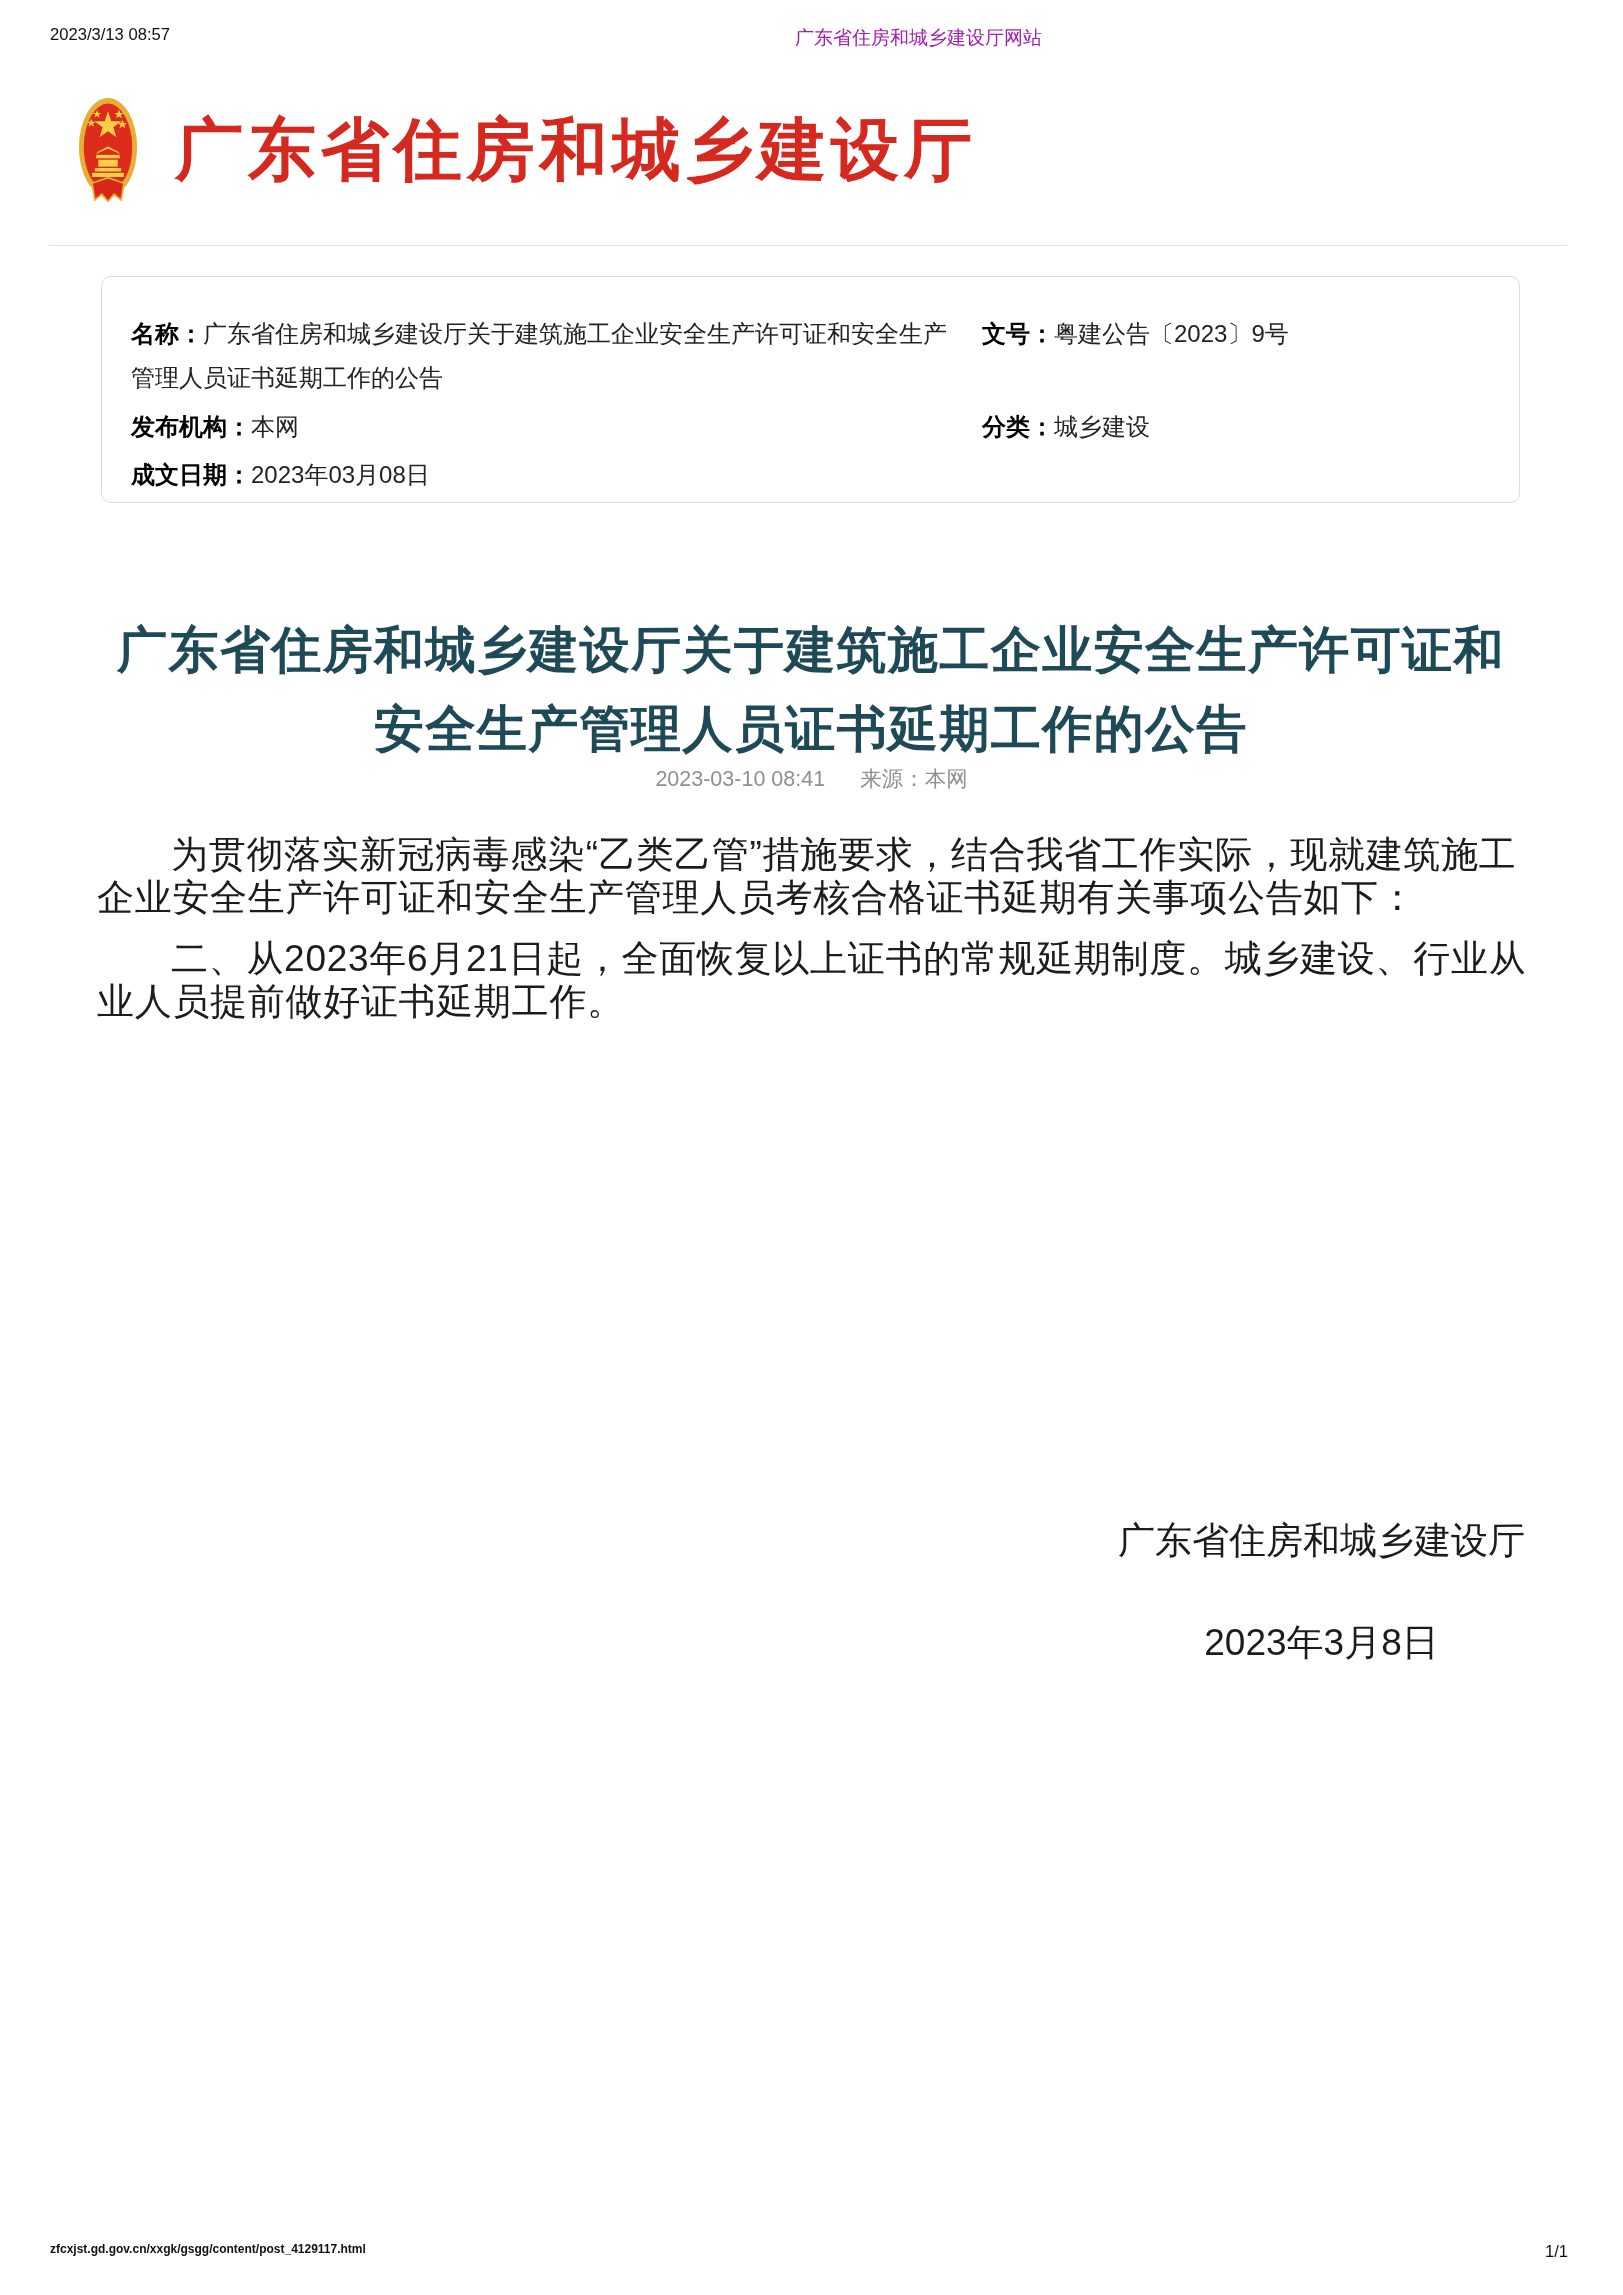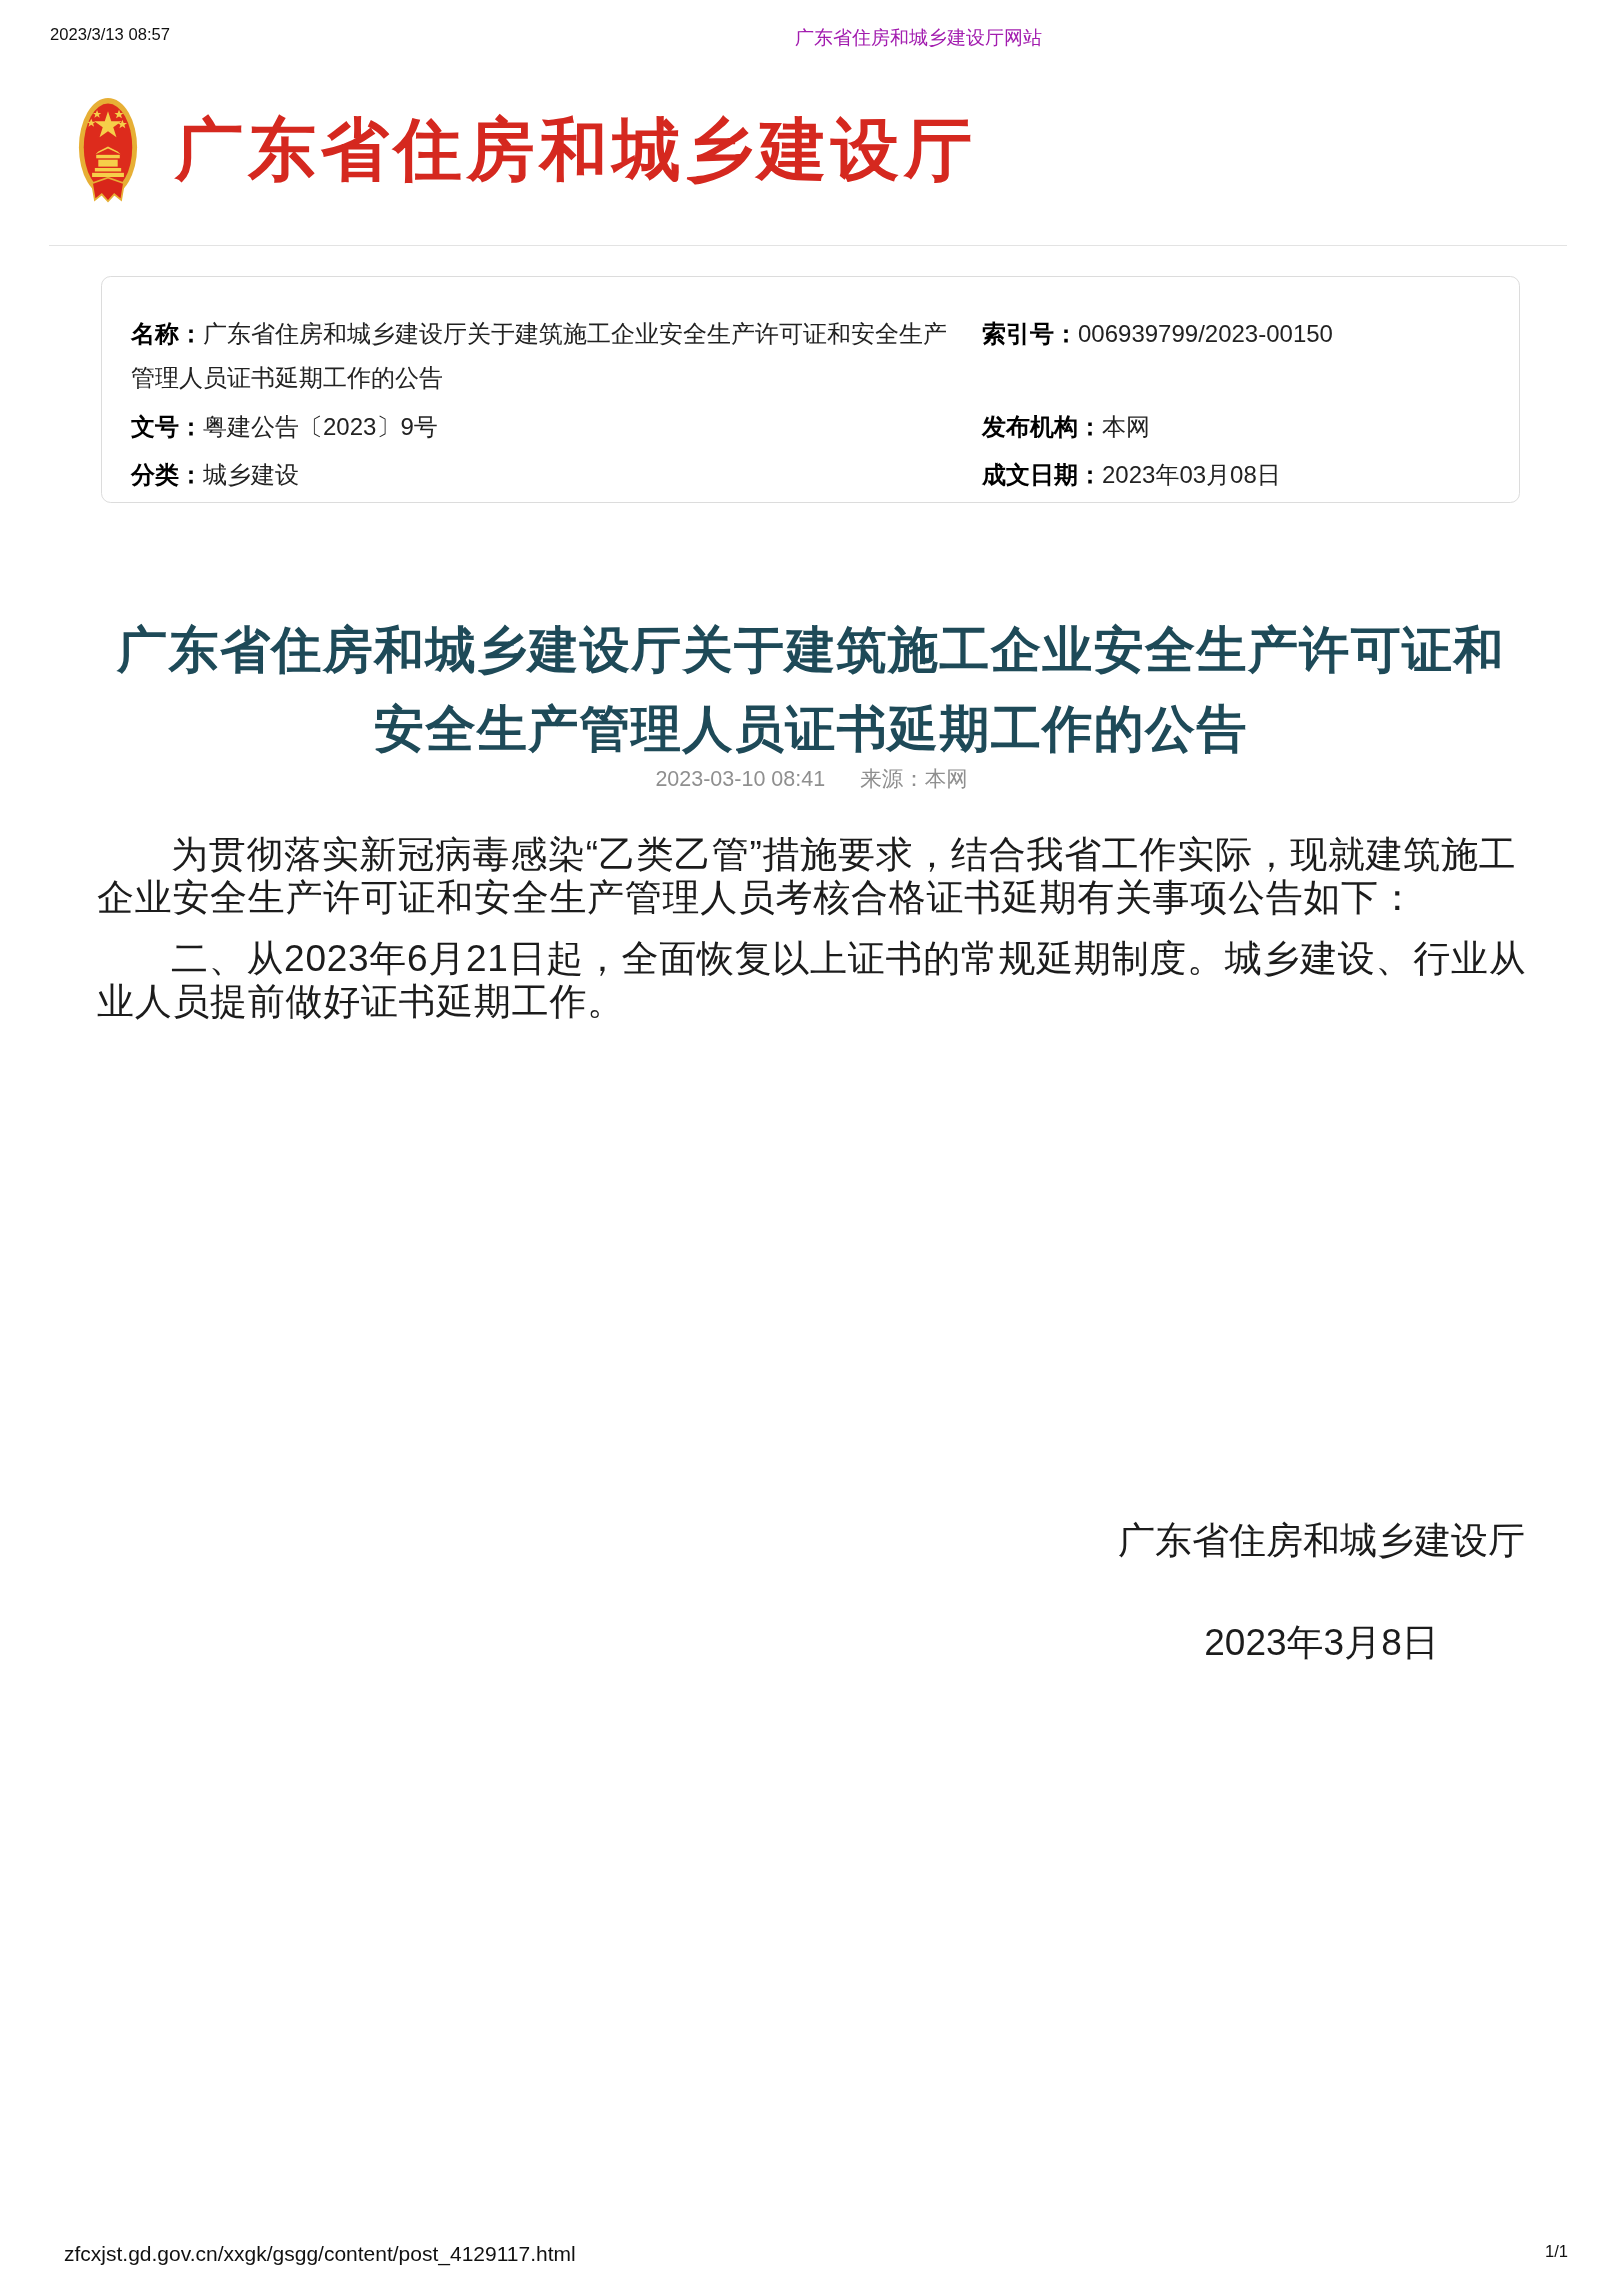--- a/index.html
+++ b/index.html
@@ -7,21 +7,21 @@
     position:relative;
     width:1623px; height:2295px;
     background:#ffffff;
     font-family:"Liberation Sans", sans-serif;
     color:#1c1c1c;
     overflow:hidden;
   }
   
   .print-ts    { position:absolute; left:50px;   top:25px;  font-size:16.6px; color:#111; }
   .print-title { position:absolute; left:795px; top:25px;  font-size:19px; color:#a21caf; }
-  .footer-url  { position:absolute; left:64px;   top:2242px; font-size:21px; color:#111; }
+  .footer-url  { position:absolute; left:50px;   top:2242px; font-size:12px; color:#111;font-weight:bold; }
   .page-num    { position:absolute; left:1545px; top:2242px; font-size:16.6px; color:#111; }
 
   
   .logo { position:absolute; left:78px; top:96px; width:60px; height:108px; }
   .agency {
     position:absolute; left:175px; top:105px;
     font-size:68px; font-weight:bold; letter-spacing:4.9px;
     color:#d5281f; white-space:nowrap;
   }
   .divider { position:absolute; left:49px; top:245px; width:1518px; height:1.4px; background:#e3e3e3; }
@@ -85,23 +85,20 @@
     </svg>
   </div>
   <div class="agency">广东省住房和城乡建设厅</div>
   <div class="divider"></div>
 
   <div class="info-box">
     <div class="info-cell">
       <b>名称：</b><span>广东省住房和城乡建设厅关于建筑施工企业安全生产许可证和安全生产管理人员证书延期工作的公告</span>
     </div>
     <div class="info-cell">
-      <b>索引号：</b><span>006939799/2023-00150</span>
-    </div>
-    <div class="info-cell">
       <b>文号：</b><span>粤建公告〔2023〕9号</span>
     </div>
     <div class="info-cell">
       <b>发布机构：</b><span>本网</span>
     </div>
     <div class="info-cell">
       <b>分类：</b><span>城乡建设</span>
     </div>
     <div class="info-cell">
       <b>成文日期：</b><span>2023年03月08日</span>

